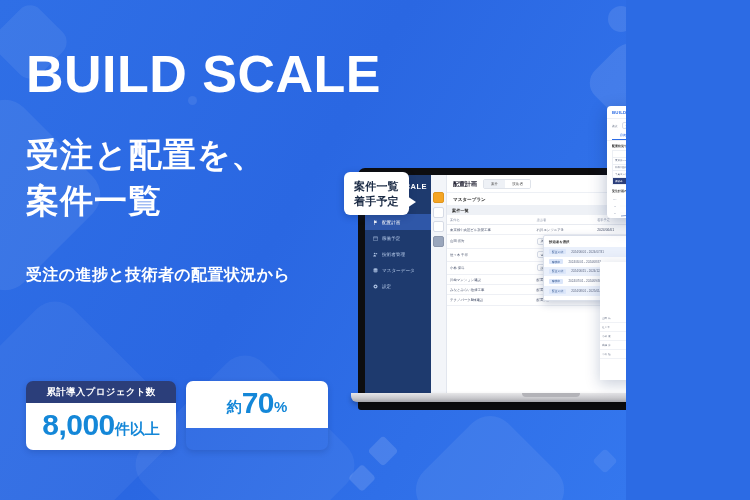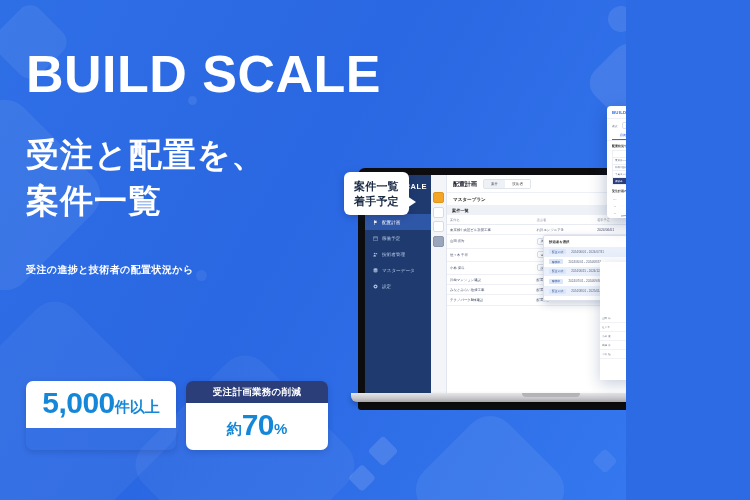--- a/index.html
+++ b/index.html
@@ -20,21 +20,21 @@
   .diam{background:rgba(255,255,255,.13);transform:rotate(45deg);border-radius:4px;}
   .bigdiam{background:rgba(255,255,255,.07);transform:rotate(45deg);border-radius:26px;}
   .bigdiam2{background:rgba(255,255,255,.05);transform:rotate(45deg);border-radius:26px;}
 
   
   .brand{position:absolute;left:26px;top:48px;color:#fff;font-size:52px;
          font-weight:700;letter-spacing:.5px;line-height:1;}
   .head{position:absolute;left:26px;top:132px;color:#fff;font-weight:700;
         font-size:33px;line-height:1.38;letter-spacing:1px;}
   .sub{position:absolute;left:26px;top:262px;color:#fff;font-weight:700;
-       font-size:10px;line-height:1.62;letter-spacing:.4px;}
+       font-size:16px;line-height:1.62;letter-spacing:.4px;}
 
   
   .stats{position:absolute;left:26px;top:381px;display:flex;gap:10px;}
   .stat{width:150px;border-radius:7px;overflow:hidden;
         box-shadow:0 2px 6px rgba(10,30,80,.18);}
   .stat.two{width:142px;}
   .stat-h{background:#2B3E7A;color:#fff;font-size:9.5px;font-weight:700;
           text-align:center;padding:5px 0 4px;letter-spacing:.3px;}
   .stat-b{background:#fff;text-align:center;padding:5px 0 8px;color:#1487D8;
           font-weight:700;white-space:nowrap;}
@@ -181,26 +181,26 @@
     <div>受注と配置を、</div>
     <div>案件一覧</div>
   </div>
 
   <div class="sub">
     <div>受注の進捗と技術者の配置状況から</div>
   </div>
 
   <div class="stats">
     <div class="stat">
+      <div class="stat-h">累計導入プロジェクト数</div>
       <div class="stat-b">
-        <span class="stat-num">5,000</span><span class="stat-unit">件以上</span>
+        <span class="stat-num">8,000</span><span class="stat-unit">件以上</span>
       </div>
     </div>
     <div class="stat two">
-      <div class="stat-h">受注計画業務の削減</div>
       <div class="stat-b">
         <span class="stat-unit">約</span><span class="stat-num">70</span><span class="stat-unit">%</span>
       </div>
     </div>
   </div>
 
   <div id="laptop">
     <div class="lid">
       <div class="screen">
         <div class="app">

